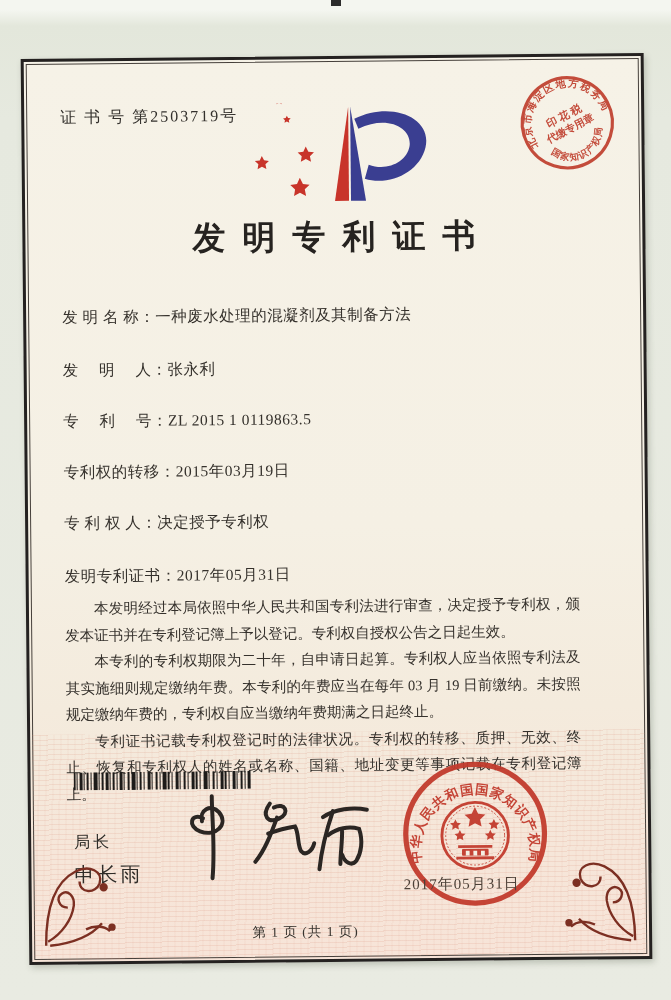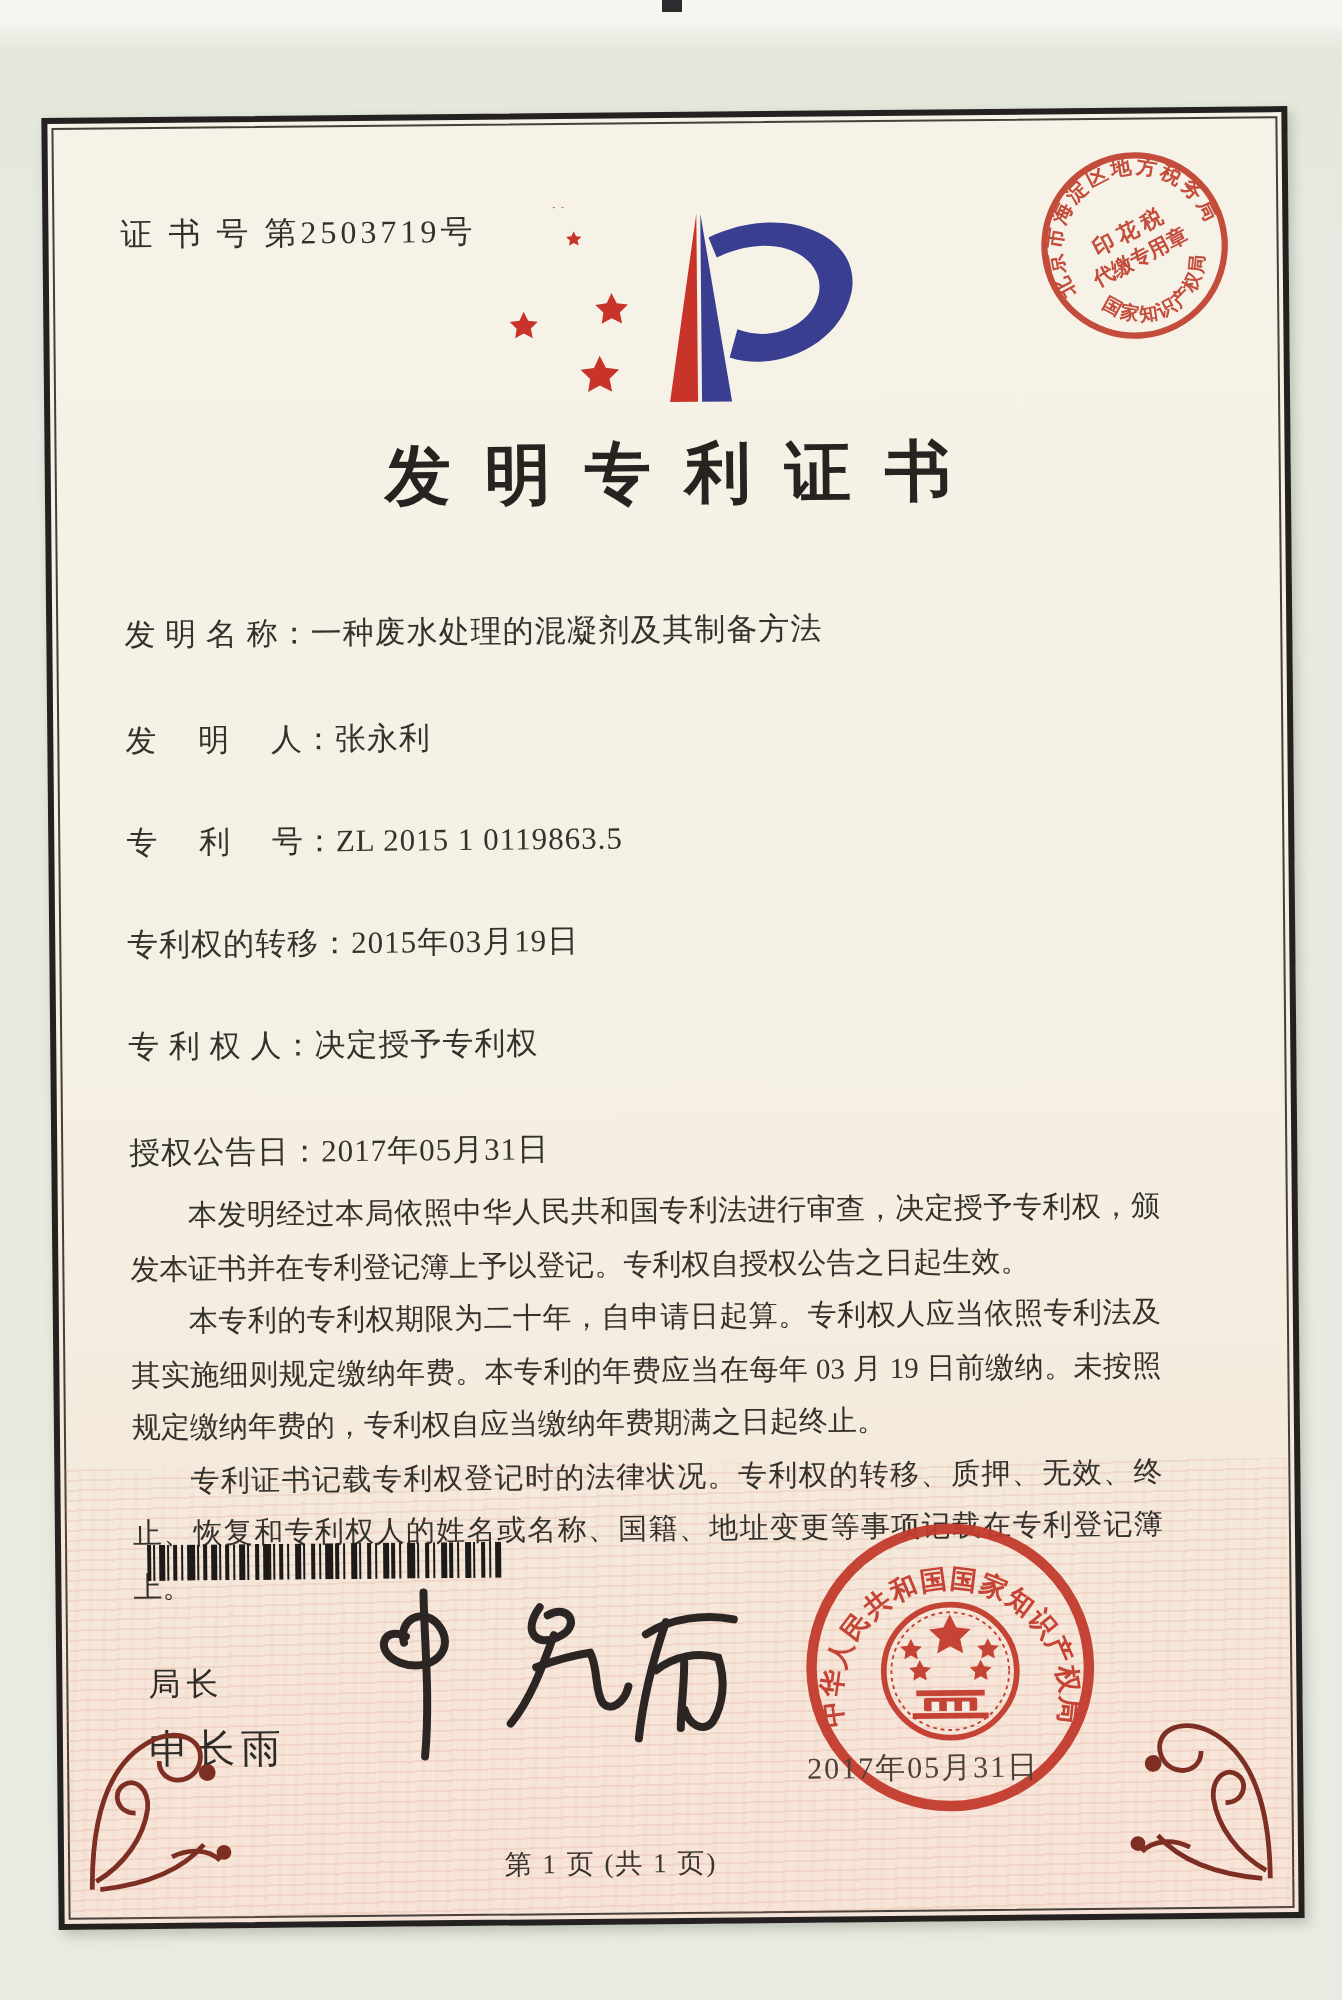--- a/index.html
+++ b/index.html
@@ -81,21 +81,21 @@
     </div>
 
     <div class="title">发明专利证书</div>
 
     <div class="fields">
       <div class="frow" style="top:0;"><span>发 明 名 称：</span><span>一种废水处理的混凝剂及其制备方法</span></div>
       <div class="frow" style="top:53px;"><span>发　 明 　人：</span><span>张永利</span></div>
       <div class="frow" style="top:104px;"><span>专　 利 　号：</span><span>ZL 2015 1 0119863.5</span></div>
       <div class="frow" style="top:155px;"><span>专利权的转移：</span><span>2015年03月19日</span></div>
       <div class="frow" style="top:206px;"><span>专 利 权 人：</span><span>决定授予专利权</span></div>
-      <div class="frow" style="top:259px;"><span>授权公告日：</span><span>2017年05月31日</span></div>
+      <div class="frow" style="top:259px;"><span>发明专利证书：</span><span>2017年05月31日</span></div>
     </div>
 
     <div class="body">
       <p>本发明经过本局依照中华人民共和国专利法进行审查，决定授予专利权，颁发本证书并在专利登记簿上予以登记。专利权自授权公告之日起生效。</p>
       <p>本专利的专利权期限为二十年，自申请日起算。专利权人应当依照专利法及其实施细则规定缴纳年费。本专利的年费应当在每年 03 月 19 日前缴纳。未按照规定缴纳年费的，专利权自应当缴纳年费期满之日起终止。</p>
       <p>专利证书记载专利权登记时的法律状况。专利权的转移、质押、无效、终止、恢复和专利权人的姓名或名称、国籍、地址变更等事项记载在专利登记簿上。</p>
     </div>
 
     <div class="barcode">
       <svg width="178" height="18" viewBox="0 0 178 18" fill="#1d1b19">

